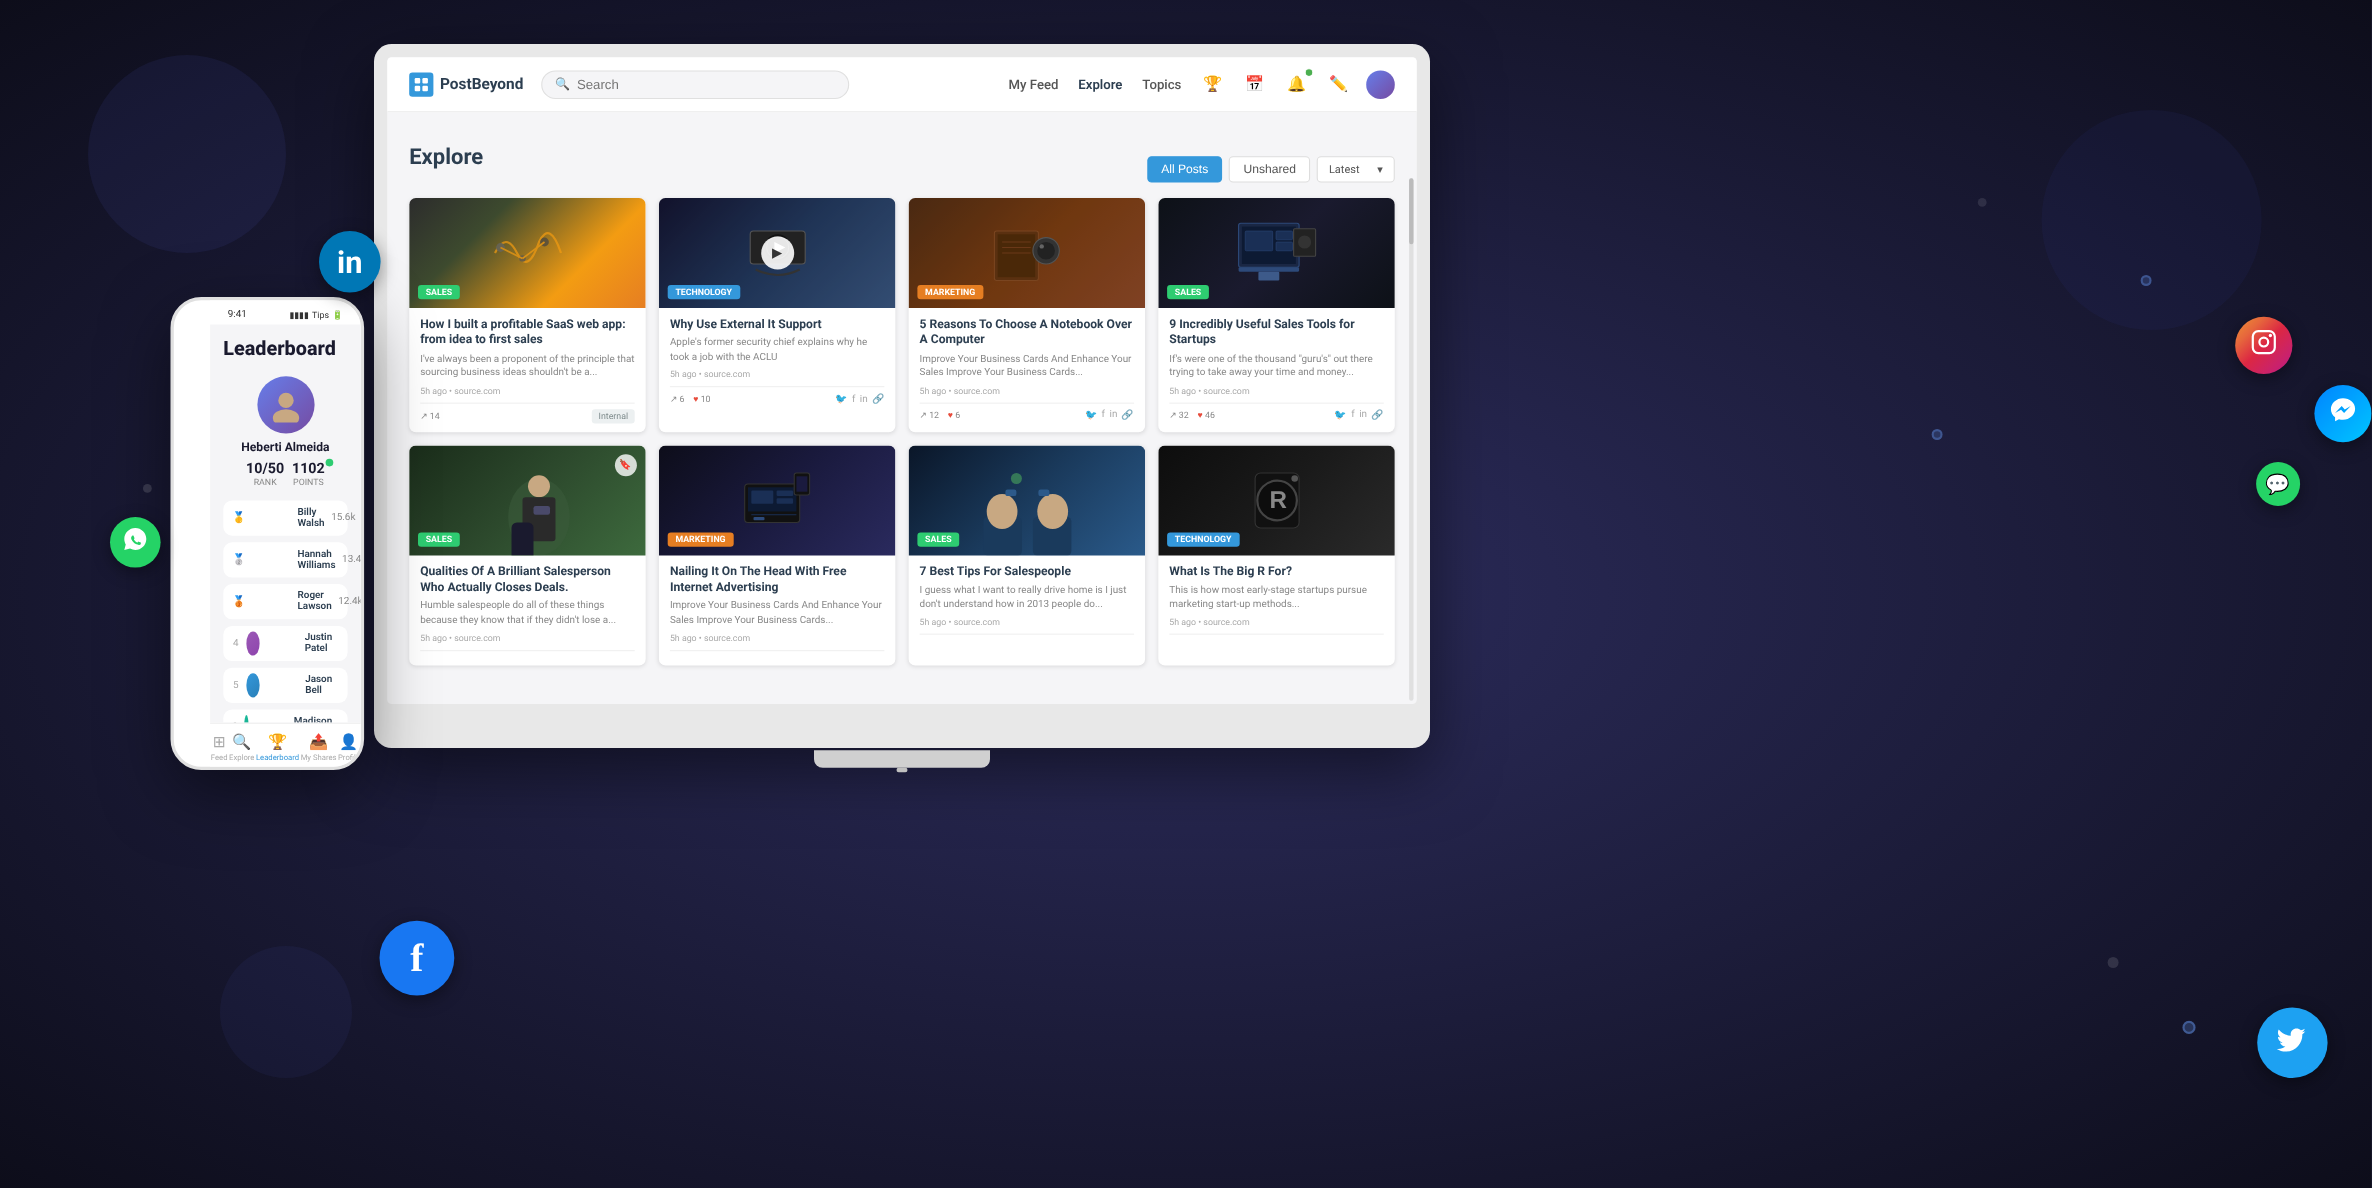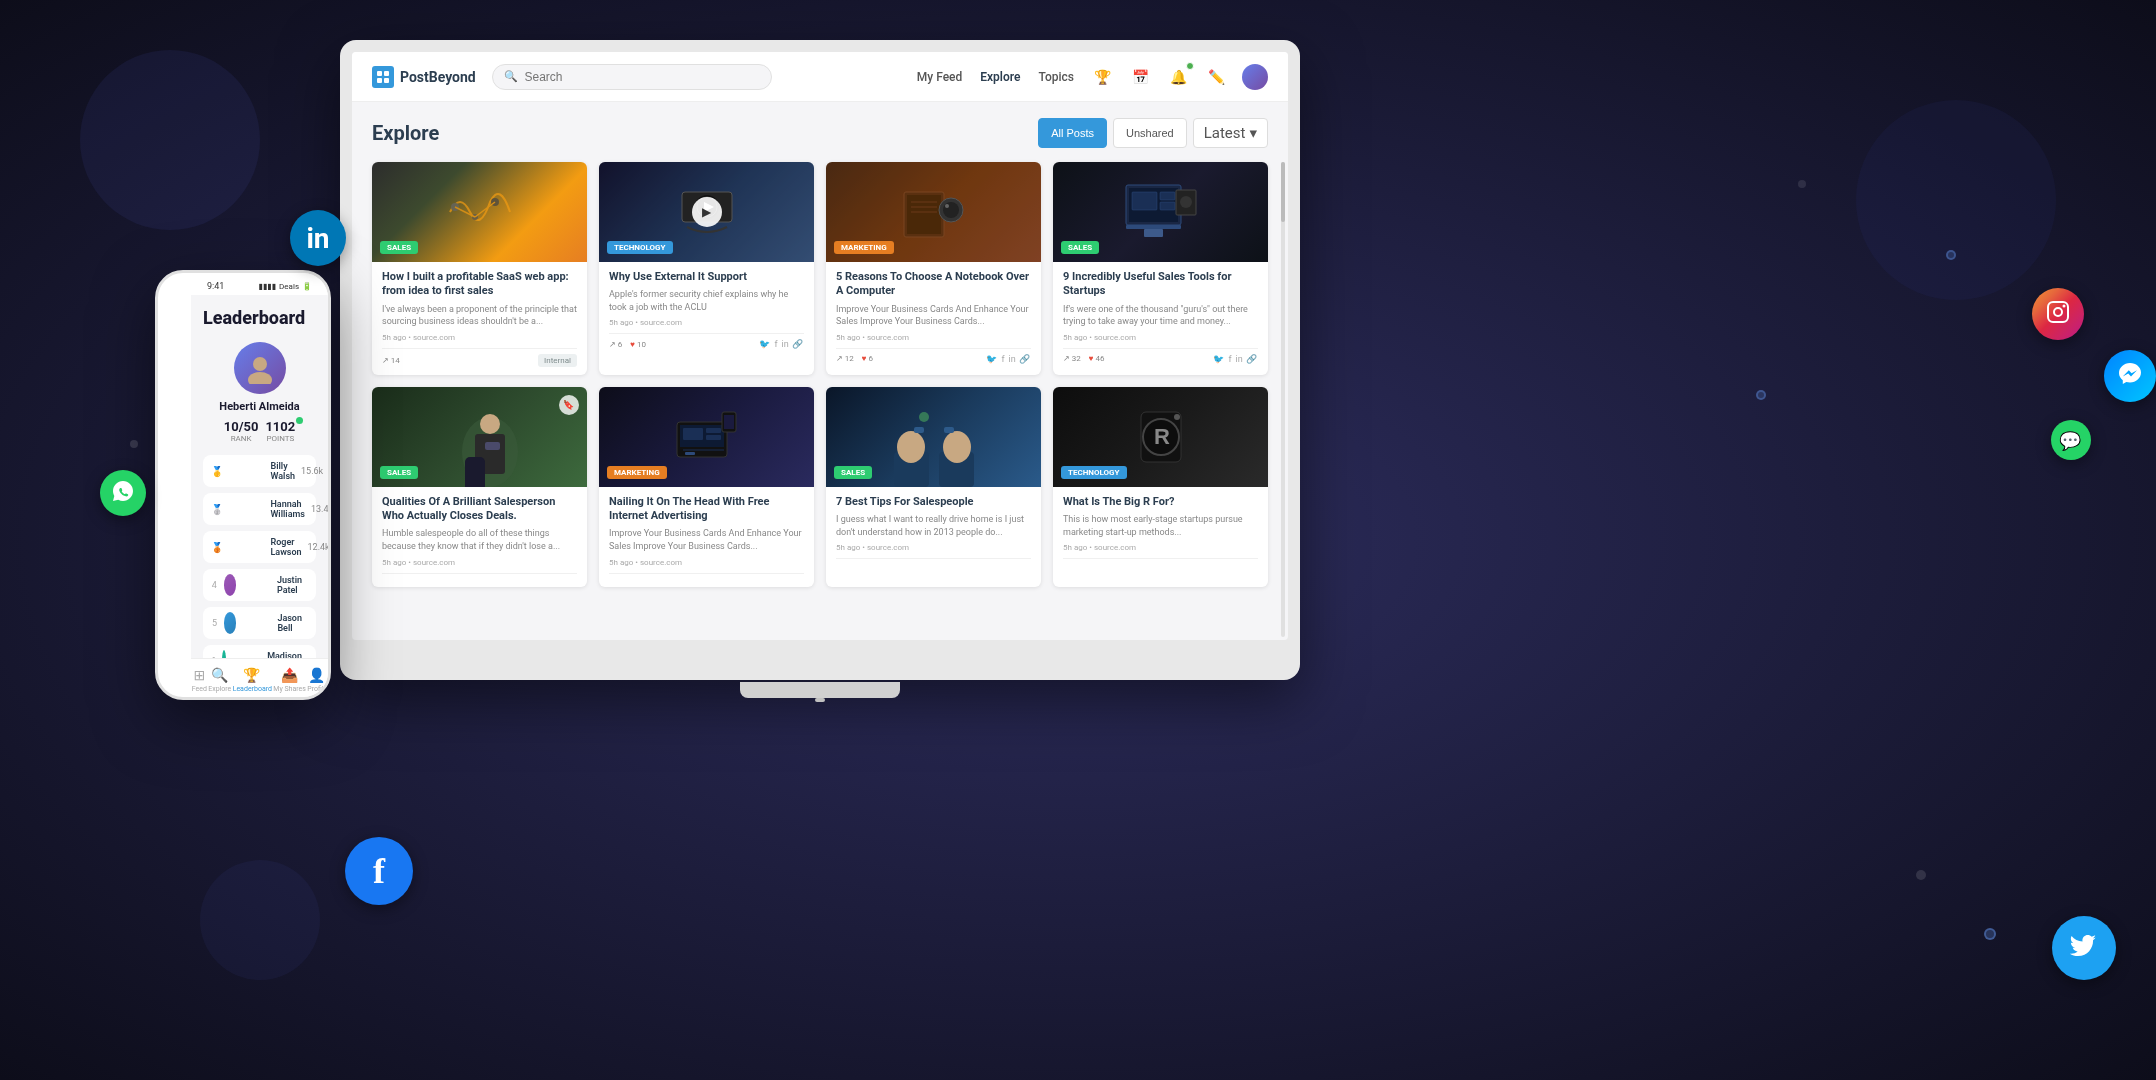--- a/index.html
+++ b/index.html
@@ -189,21 +189,23 @@
     }
 
     .explore-title {
       font-size: 20px;
       font-weight: 700;
       color: #2c3e50;
     }
 
     .filter-buttons {
       display: flex;
+      align-items: center;
       gap: 6px;
+      margin-top: 24px;
     }
 
     .filter-btn {
       padding: 5px 12px;
       border-radius: 4px;
       font-size: 11px;
       cursor: pointer;
       border: 1px solid #ddd;
       background: white;
       color: #555;
@@ -211,28 +213,28 @@
 
     .filter-btn.active {
       background: #3498db;
       color: white;
       border-color: #3498db;
     }
 
     .filter-dropdown {
       padding: 5px 10px;
       border-radius: 4px;
-      font-size: 15px;
+      font-size: 10px;
       cursor: pointer;
       border: 1px solid #ddd;
       background: white;
       color: #555;
       display: flex;
       align-items: center;
-      gap: 4px;
+      gap: 16px;
     }
 
     
     .cards-grid {
       display: grid;
       grid-template-columns: repeat(4, 1fr);
       gap: 12px;
     }
 
     .card {
@@ -1029,21 +1031,21 @@
     <div class="laptop-notch"></div>
   </div>
 </div>
 
 <div class="phone-frame">
 
   <div class="phone-status-bar">
     <span>9:41</span>
     <div style="display:flex;gap:3px;align-items:center;">
       <span style="font-size:8px;">▮▮▮▮</span>
-      <span style="font-size:8px;">Deals</span>
+      <span style="font-size:8px;">Tips</span>
       <span style="font-size:8px;">🔋</span>
     </div>
   </div>
 
   <div class="phone-content">
     <div class="phone-title">Leaderboard</div>
 
     <div class="leaderboard-profile">
       <div class="profile-avatar">
         <svg width="32" height="32" viewBox="0 0 32 32" fill="none">

